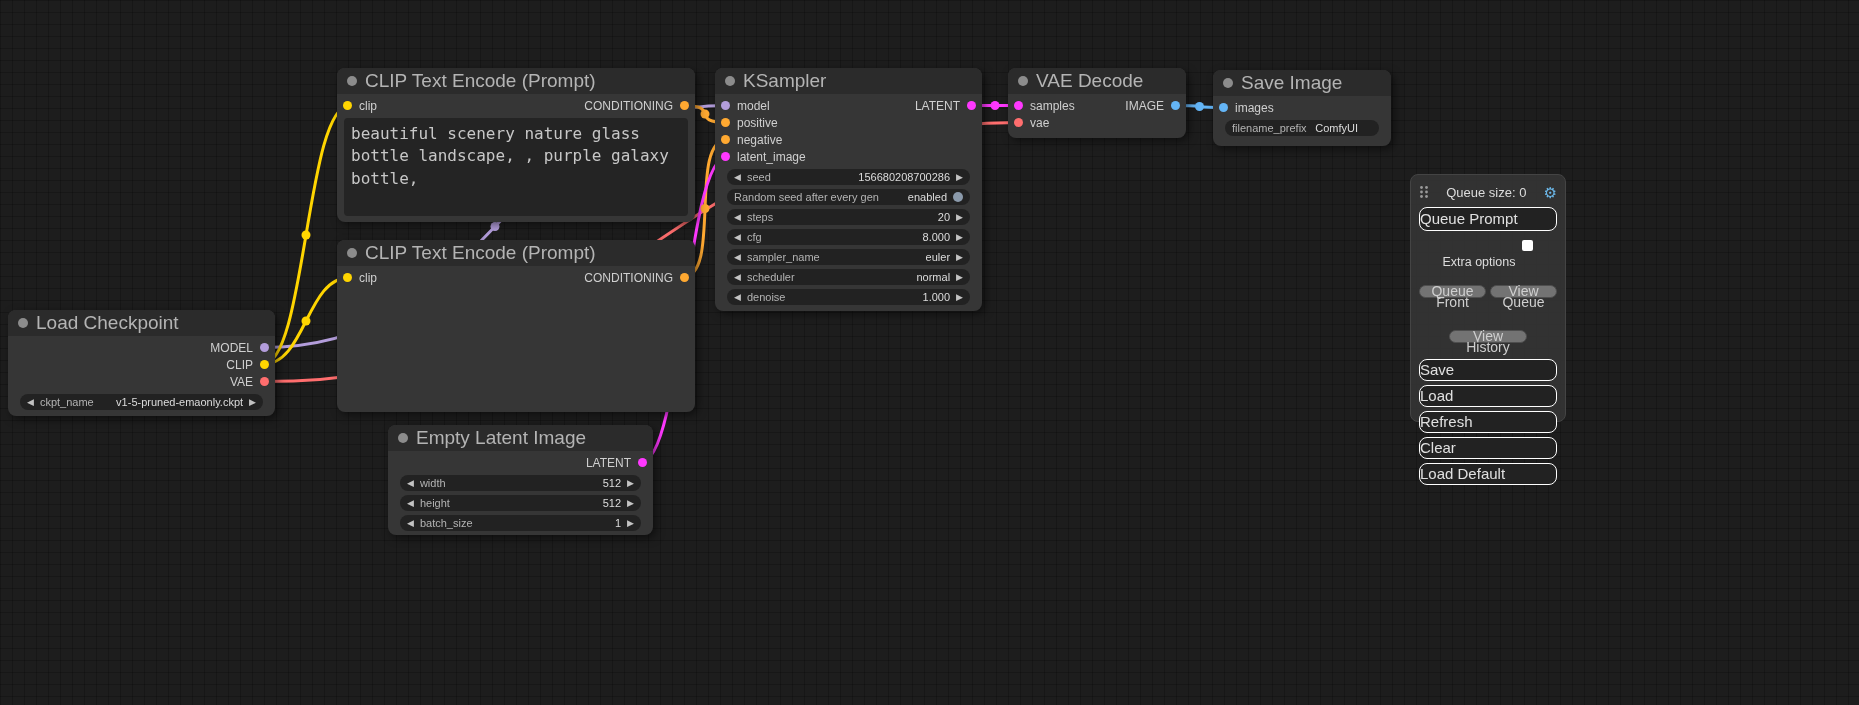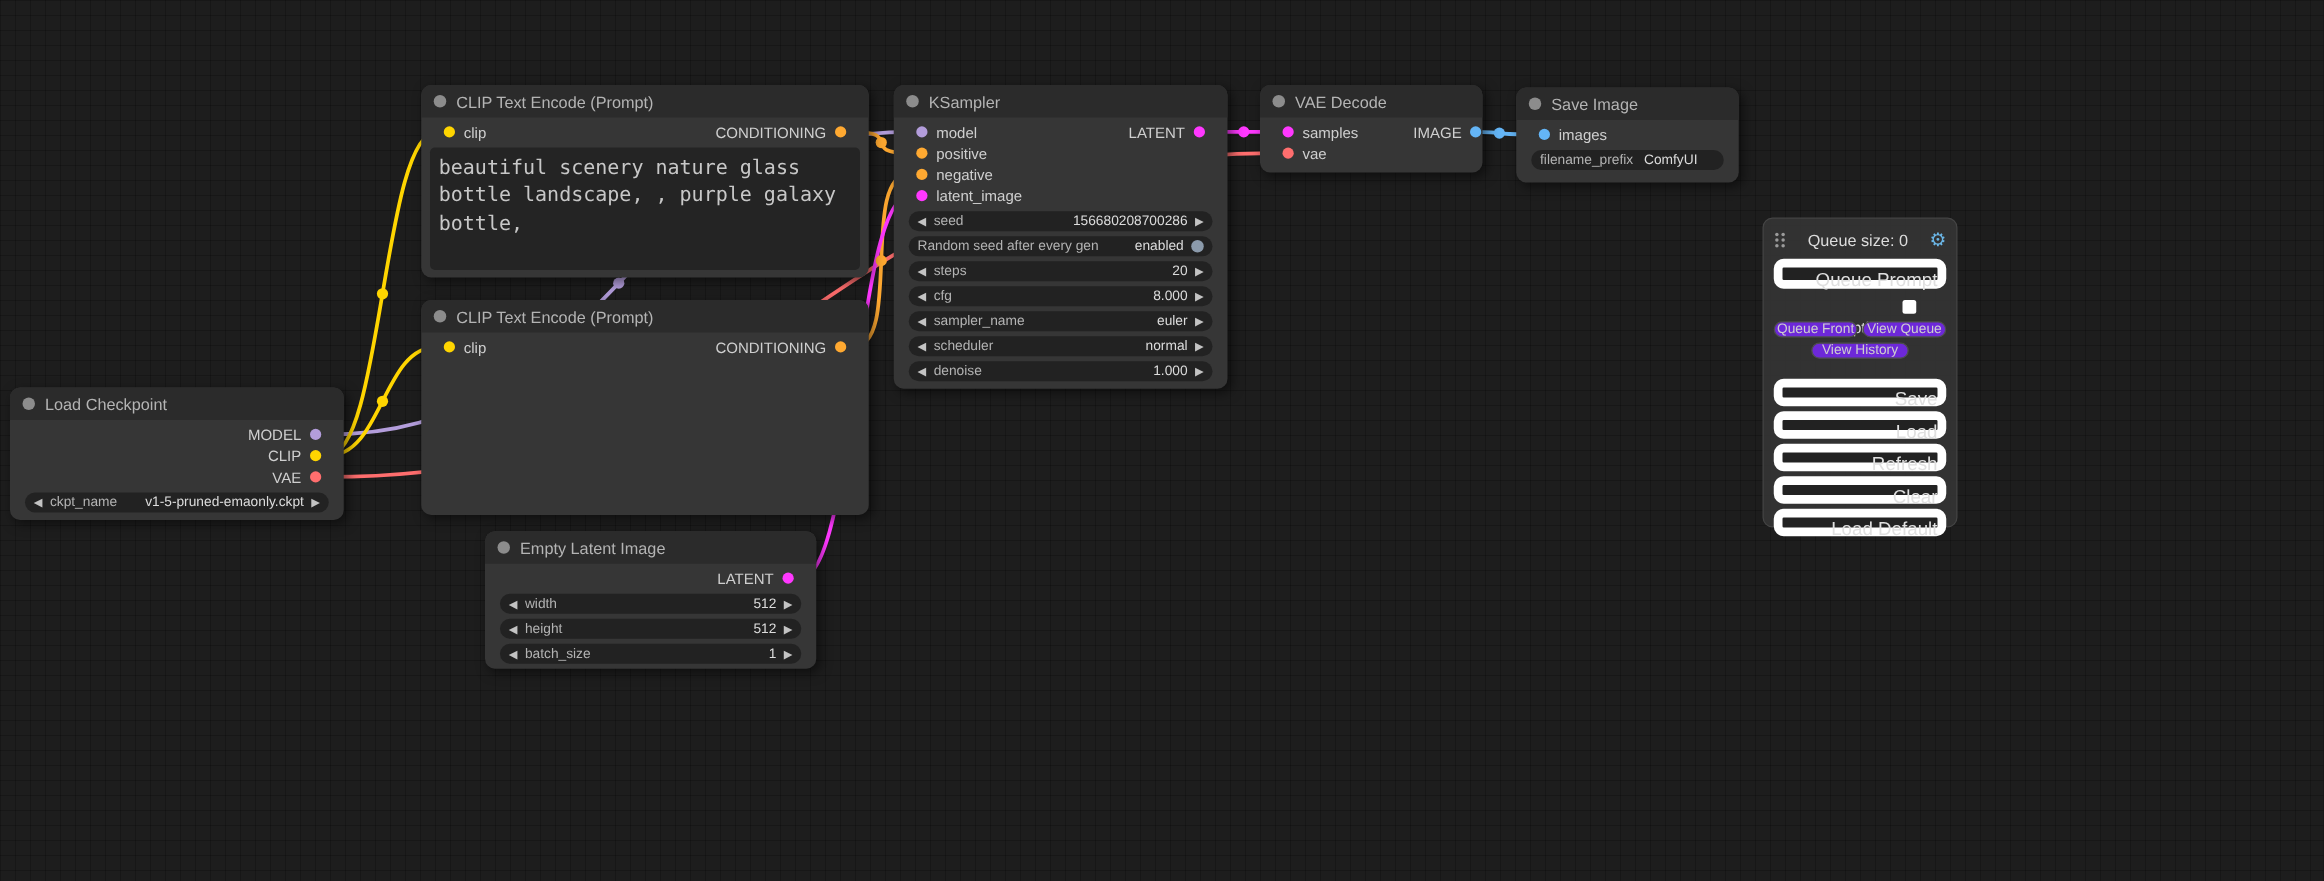--- a/index.html
+++ b/index.html
@@ -17,23 +17,23 @@
   .wire { fill:none; stroke-width:3; stroke-linecap:round; }
   .node {
     position:absolute; z-index:2; background:#363636; border-radius:8px;
     box-shadow:3px 3px 9px rgba(0,0,0,0.5); color:#ccc;
   }
   .titlebar {
     height:26px; background:#2b2b2b; border-radius:8px 8px 0 0;
     display:flex; align-items:center; padding:0 10px; gap:8px;
   }
   .tdot { width:10px; height:10px; border-radius:50%; background:#8c8c8c; flex:none; }
-  .tname { color:#b4b4b4; font-size:13px; white-space:nowrap; }
+  .tname { color:#b4b4b4; font-size:19px; white-space:nowrap; }
   .slots { padding-top:3px; }
-  .slot-row { display:flex; align-items:center; height:17px; padding:0 18px;gap:44px; }
+  .slot-row { display:flex; align-items:center; height:17px; padding:0 6px;gap:44px; }
   .in-slot { display:flex; align-items:center; gap:7px; }
   .out-slot { display:flex; align-items:center; gap:7px; margin-left:auto; }
   .pdot { width:9px; height:9px; border-radius:50%; flex:none; }
   .slot-label { font-size:12px; color:#cfcfcf; white-space:nowrap; }
   .widget {
     height:16px; margin:4px 12px 0; background:#222; border-radius:8px;
     display:flex; align-items:center; font-size:11px; padding:0 7px; gap:6px;
     white-space:nowrap;
   }
   .w-arrow { font-size:9px; color:#c3c3c3; line-height:1; }
@@ -48,33 +48,33 @@
   }
   
   #queue-panel {
     position:absolute; z-index:3; left:1410px; top:174px; width:156px; height:248px;
     background:rgba(52,52,52,0.93); border:1px solid #444; border-radius:8px;
     padding:8px; color:#ddd;
   }
   .qp-header { display:flex; align-items:center; height:18px; }
   .qp-title { flex:1; text-align:center; font-size:13px; color:#dcdcdc; }
   .qbtn {
-    display:block; width:100%; background:#222; border:7px solid #ffffff;
+    display:block; width:100%; background:#222; border:1px solid #ffffff;
     border-radius:8px; color:#e0e0e0; font-family:"Liberation Sans",sans-serif;
-    text-align:right; cursor:pointer;
+    text-align:left; cursor:pointer;
   }
   .qbtn-big { height:24px; font-size:15px; line-height:22px; margin-top:6px; }
   .qbtn-row5 { height:22px; font-size:15px; line-height:20px; margin-top:4px; }
   .extra-row { display:flex; align-items:center; justify-content:center; gap:7px; margin-top:7px; height:14px; }
   .extra-label { font-size:12.5px; color:#dcdcdc;margin-top:34px; }
   .checkbox { width:11px; height:11px; background:#fff; border-radius:2px; }
   .qp-smallrow { display:flex; gap:4px; margin-top:5px; }
   .qbtn-small {
-    flex:1; background:#6d28d9; border:1px solid #4e4e4e; border-radius:7px;
-    color:#cfcfcf; font-size:11px; height:13px; line-height:11px; text-align:center; cursor:pointer;
+    flex:1; background:#737373; border:1px solid #4e4e4e; border-radius:7px;
+    color:#cfcfcf; font-size:14px; height:13px; line-height:11px; text-align:center; cursor:pointer;margin-top:28px;
   }
   .qp-vh { display:flex; justify-content:center; margin-top:4px; }
   .qbtn-vh { width:78px; flex:none; }
   .gear { font-size:15px; color:var(--c-accent_gear, #6bb7e8); line-height:1; }
   .spacer12 { height:12px; }
 </style>
 </head>
 <body>
 
 <div id="canvas">

